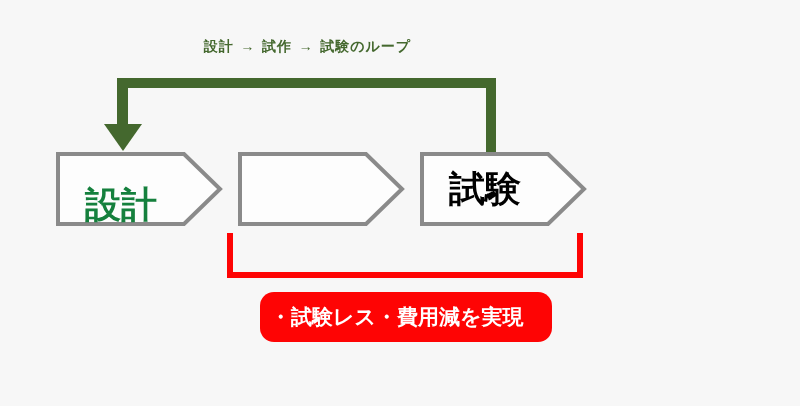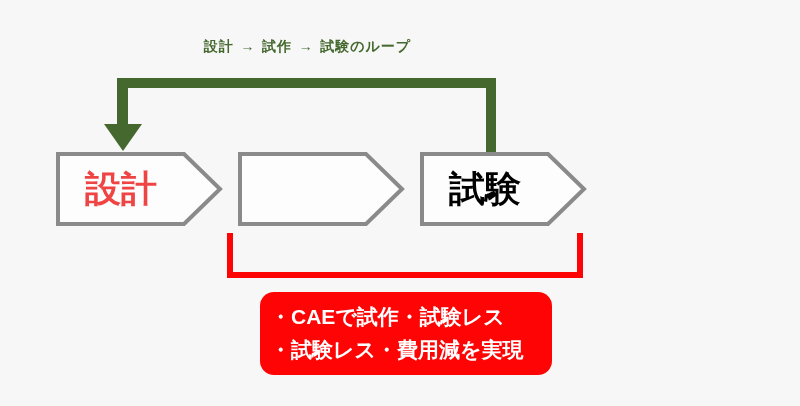--- a/index.html
+++ b/index.html
@@ -90,21 +90,21 @@
     <div class="loop-h" style="background: rgb(68, 104, 46);"></div>
     <div class="loop-v-right" style="background: rgb(68, 104, 46);"></div>
     <div class="loop-v-left" style="background: rgb(68, 104, 46);"></div>
     <div class="loop-head" style="border-top-color: rgb(68, 104, 46);"></div>
   </div>
 
   <div class="stage stage-design">
     <svg width="168" height="74" viewBox="0 0 168 74">
       <polygon points="2,2 128,2 164,37 128,72 2,72" stroke-width="4" stroke-linejoin="miter" stroke="#8a8a8a" fill="#fdfdfd"></polygon>
     </svg>
-    <span class="stage-label" style="color: #ef4444;">設計</span>
+    <span class="stage-label" style="color: #15803d; margin-top: 16px;">設計</span>
   </div>
 
   <div class="stage stage-proto">
     <svg width="168" height="74" viewBox="0 0 168 74">
       <polygon points="2,2 128,2 164,37 128,72 2,72" stroke-width="4" stroke-linejoin="miter" stroke="#8a8a8a" fill="#fdfdfd"></polygon>
     </svg>
   </div>
 
   <div class="stage stage-test">
     <svg width="168" height="74" viewBox="0 0 168 74">
@@ -114,17 +114,16 @@
   </div>
 
 
   <div>
     <div class="bracket-left" style="background: rgb(254, 4, 4);"></div>
     <div class="bracket-bottom" style="background: rgb(254, 4, 4);"></div>
     <div class="bracket-right" style="background: rgb(254, 4, 4);"></div>
   </div>
 
   <div class="callout" style="background: rgb(254, 4, 4); color: rgb(255, 255, 255);">
-    <div>・CAEで試作・試験レス</div>
     <div>・試験レス・費用減を実現</div>
   </div>
 
 </div>
 
 </body></html>

